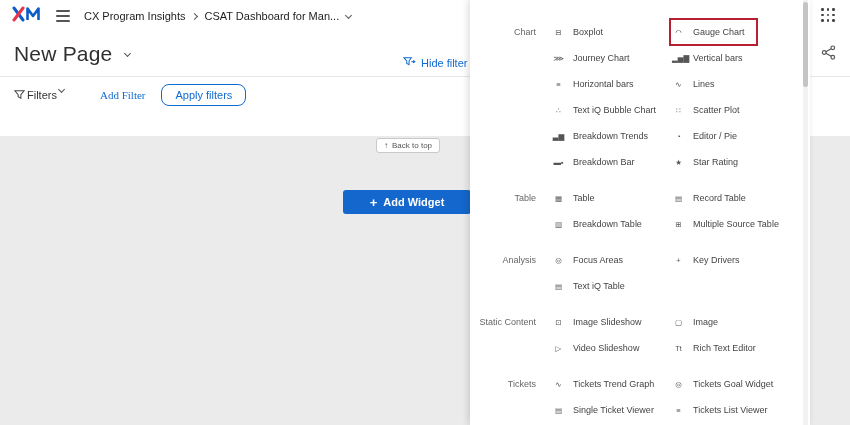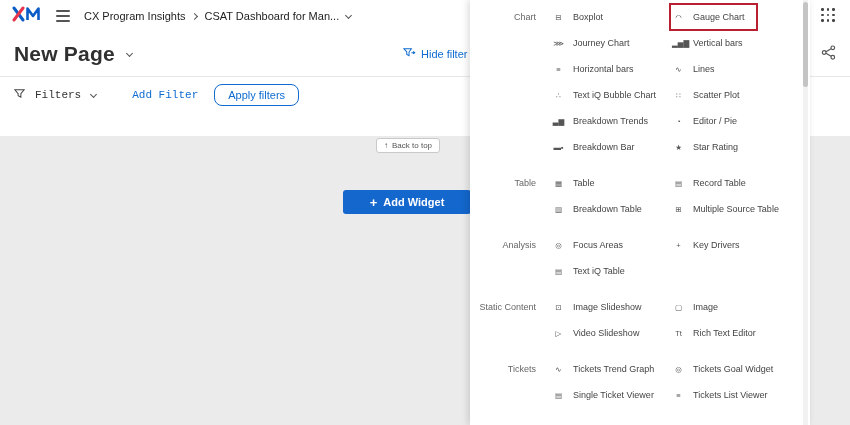--- a/index.html
+++ b/index.html
@@ -14,41 +14,41 @@
   .crumb{cursor:pointer;white-space:nowrap}
   .chev{width:5px;height:5px;border-right:1.4px solid #555;border-bottom:1.4px solid #555;display:inline-block}
   .chev.down{transform:rotate(45deg);margin-top:-2px}
   .chev.right{transform:rotate(-45deg)}
   .topbar-right{position:absolute;right:14px;top:8px;display:flex;align-items:center;gap:10px}
   .waffle{display:grid;grid-template-columns:repeat(3,4px);grid-auto-rows:4px;gap:1.5px;cursor:pointer}
   .waffle i{width:2.5px;height:2.5px;background:#444;border-radius:50%}
 
   
   .header{height:45px;display:flex;align-items:center;gap:12px;padding:0 14px;border-bottom:1px solid #e8e8e8;position:relative;background:#fff}
-  .page-title{font-size:21px;font-weight:700;color:#303030;letter-spacing:.2px}
+  .page-title{font-size:21px;font-weight:400;color:#303030;letter-spacing:.2px}
   .title-chev{margin-top:2px;cursor:pointer}
-  .hide-filter{position:absolute;left:403px;top:15px;display:flex;align-items:center;gap:5px;color:var(--accent);font-size:11px;cursor:pointer;background:none;border:none;font-family:inherit}
+  .hide-filter{position:absolute;left:403px;top:24px;display:flex;align-items:center;gap:5px;color:var(--accent);font-size:11px;cursor:pointer;background:none;border:none;font-family:inherit}
   .share-btn{position:absolute;right:14px;top:13px;cursor:pointer;background:none;border:none}
 
   
   .filter-area{height:60px;padding:7px 14px 0;border-bottom:1px solid #dcdcdc;background:#fff}
   .org-link{display:inline-block;font-size:11px;color:var(--accent);margin-bottom:9px;cursor:pointer;text-decoration:none}
   .filter-row{display:flex;align-items:center}
-  .filters-toggle{display:flex;align-items:center;gap:10px;font-size:11px;color:#333;cursor:pointer;background:none;border:none;font-family:Liberation Mono, monospace}
-  .add-filter{color:var(--accent);font-size:11px;margin-left:36px;cursor:pointer;background:none;border:none;font-family:Liberation Mono, monospace}
+  .filters-toggle{display:flex;gap:2px;font-size:11px;color:#333;cursor:pointer;background:none;border:none;font-family:Liberation Sans, sans-serif}
+  .add-filter{color:var(--accent);font-size:11px;margin-left:36px;cursor:pointer;background:none;border:none;font-family:Liberation Serif, serif}
   .apply-btn{margin-left:16px;border:1px solid var(--accent);color:var(--accent);background:#fff;font-size:11px;padding:4px 13px;border-radius:8px;cursor:pointer;font-family:inherit}
 
   
   .canvas{position:absolute;top:136px;left:0;right:0;bottom:0;background:var(--canvas-gray)}
   .back-top{position:absolute;left:376px;top:2px;background:#fff;border:1px solid #c9c9c9;border-radius:3px;font-size:8px;color:#555;padding:2px 7px;display:flex;gap:4px;align-items:center;cursor:pointer;font-family:inherit}
   .add-widget{position:absolute;left:343px;top:54px;width:128px;height:24px;background:var(--button-blue);color:#fff;font-size:11px;font-weight:700;border:none;border-radius:3px;display:flex;align-items:center;justify-content:center;gap:6px;cursor:pointer;font-family:inherit}
   .plus{font-size:13px;font-weight:700;line-height:1}
 
   
-  .panel{position:absolute;left:470px;top:0;width:340px;height:425px;background:#fff;box-shadow:-2px 0 7px rgba(0,0,0,.14);z-index:20;overflow:hidden;padding-top:4px}
+  .panel{position:absolute;left:470px;top:0;width:340px;height:425px;background:#fff;box-shadow:-2px 0 7px rgba(0,0,0,.14);z-index:20;overflow:hidden;padding-top:19px}
   .menu-section{display:flex;margin-top:10px}
   .menu-section:first-child{margin-top:0}
   .menu-cat{width:80px;text-align:right;padding-right:14px;font-size:9px;color:#666;line-height:26px;flex:none}
   .menu-grid{display:grid;grid-template-columns:120px 120px}
   .menu-item{display:flex;align-items:center;gap:8px;height:26px;cursor:pointer;padding-left:2px}
   .menu-item.highlight{width:fit-content;padding-right:12px;outline:2px solid var(--highlight-red);outline-offset:-1px}
   .mi-icon{width:13px;font-size:7.5px;color:#555;text-align:center;flex:none;white-space:nowrap}
   .mi-label{font-size:9px;color:#444;white-space:nowrap}
   .scroll-track{position:absolute;right:2px;top:0;width:5px;height:425px;background:#f2f2f2}
   .scroll-thumb{position:absolute;left:0;top:2px;width:5px;height:85px;background:#c4c4c4;border-radius:3px;cursor:grab}

